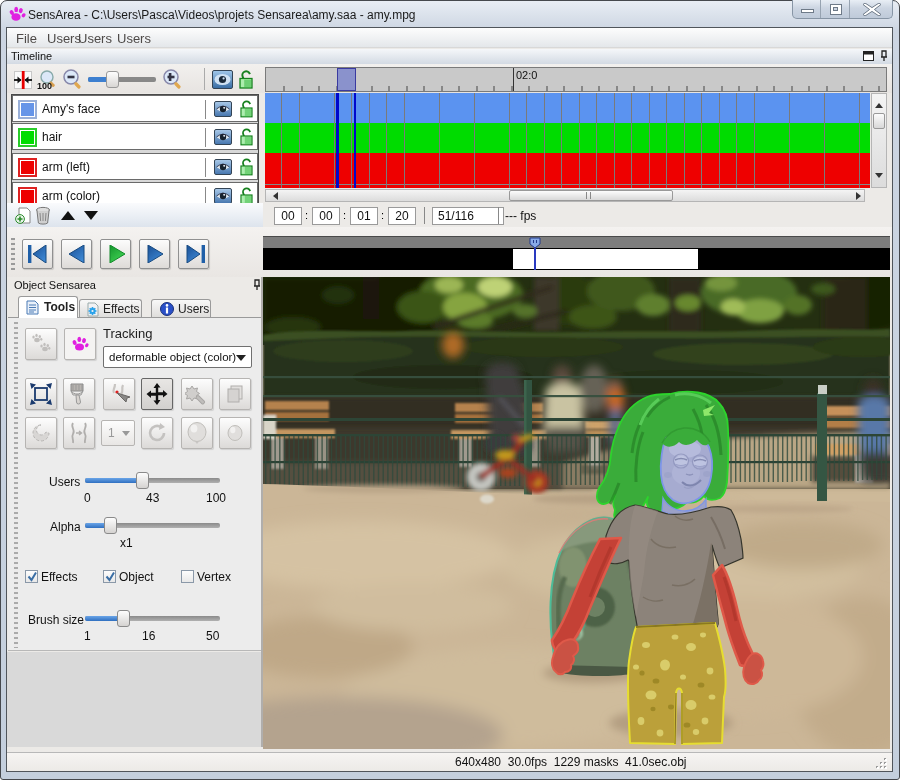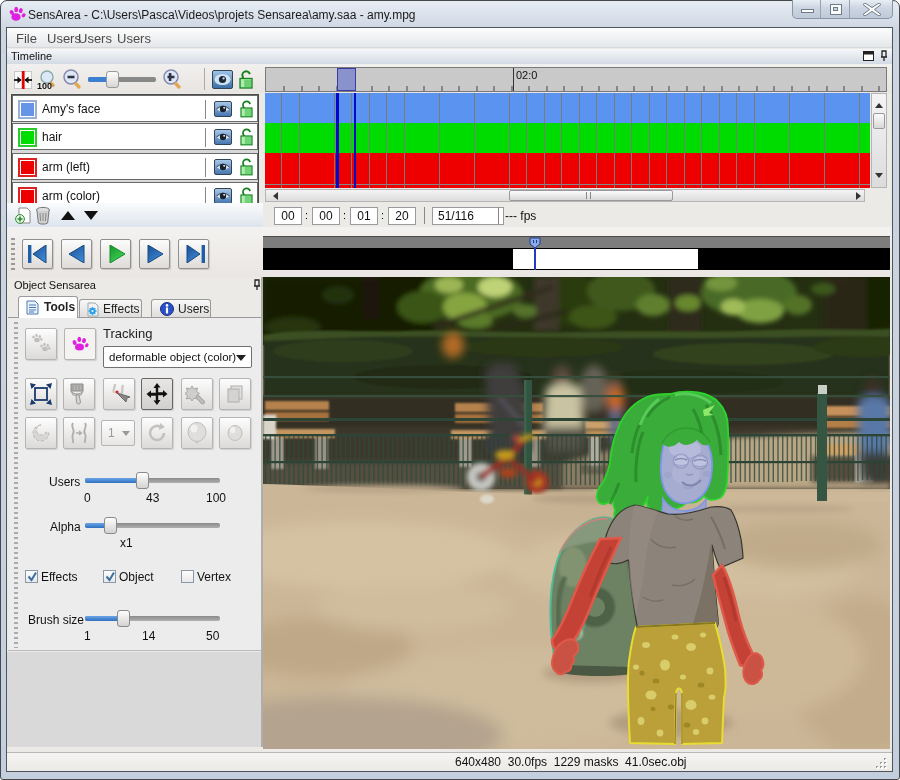--- a/index.html
+++ b/index.html
@@ -486,21 +486,21 @@
   </svg>
 <div class="abs slabel" style="left:119px;top:570px">Object</div>
 <div class="cb abs" style="left:181px;top:570px"></div>
 <div class="abs slabel" style="left:197px;top:570px">Vertex</div>
 
 <div class="abs slabel" style="left:28px;top:613px">Brush size</div>
 <div class="slider-track abs" style="top:616px"></div>
 <div class="slider-fill abs" style="top:616px;width:39px"></div>
 <div class="sthumb abs" style="left:117px;top:610px"></div>
 <div class="abs slabel" style="left:84px;top:629px">1</div>
-<div class="abs slabel" style="left:142px;top:629px">14</div>
+<div class="abs slabel" style="left:142px;top:629px">16</div>
 <div class="abs slabel" style="left:206px;top:629px">50</div>
 
 <div class="abs" id="video"><svg width="627" height="472" viewBox="0 0 627 472">
 <defs>
 <filter id="b1" x="-30%" y="-30%" width="160%" height="160%">
           <feGaussianBlur stdDeviation="1.2"></feGaussianBlur>
         </filter>
 <filter id="b2" x="-30%" y="-30%" width="160%" height="160%">
           <feGaussianBlur stdDeviation="2.5"></feGaussianBlur>
         </filter>

